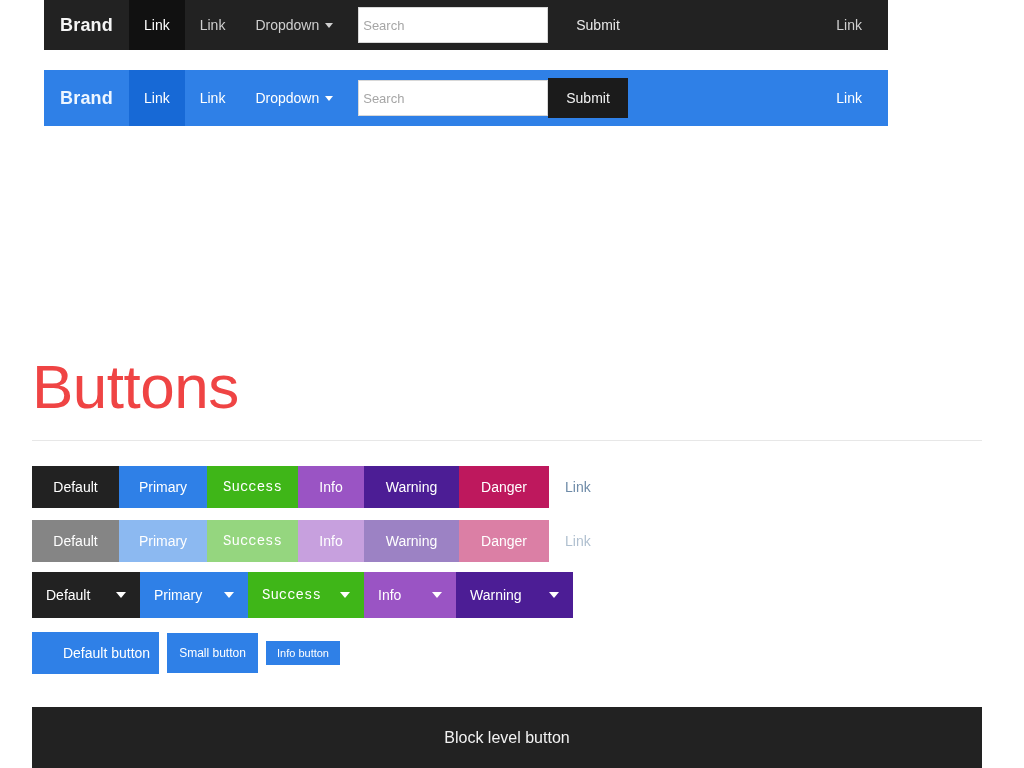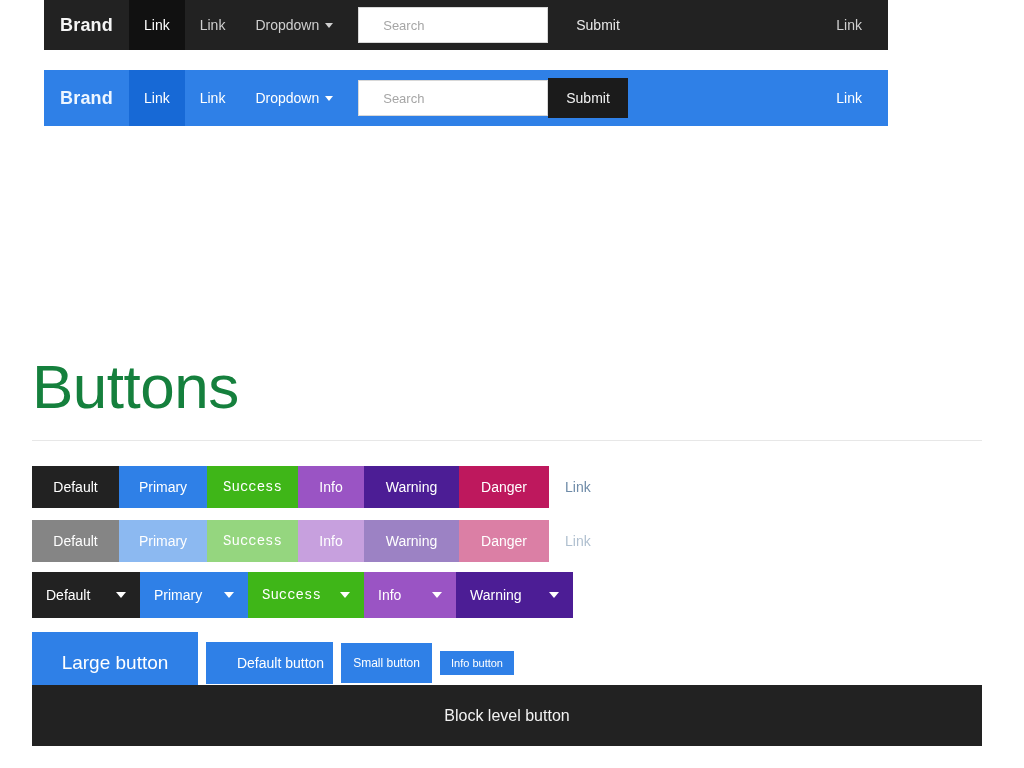--- a/index.html
+++ b/index.html
@@ -68,21 +68,21 @@
 
   .nav-form {
     display: flex;
     align-items: center;
     margin-left: 10px;
   }
   .nav-search {
     width: 190px;
     height: 36px;
     box-sizing: border-box;
-    padding: 0 24px;
+    padding: 0 4px;
     border: 1px solid #d8d8d8;
     background: #ffffff;
     font-size: 13px;
     font-family: "Liberation Sans", sans-serif;
     color: #a16207;
     outline: none;
   }
   .nav-search::placeholder { color: #a6a6a6; }
   .navbar-dark .nav-submit {
     height: 36px;
@@ -118,21 +118,21 @@
   }
   .nav-right .nav-link { padding: 0 8px; }
 
   
   .heading {
     position: absolute;
     left: 32px;
     top: 356px;
     font-size: 62px;
     font-weight: 300;
-    color: #15803d;
+    color: #ef4444;
     letter-spacing: -0.5px;
     line-height: 1;
   }
   .divider {
     position: absolute;
     left: 32px;
     top: 440px;
     width: 950px;
     height: 1px;
     background: #e7e7e7;
@@ -227,21 +227,21 @@
     height: 24px;
     font-size: 11px;
     background: #2f80e7;
   }
   .row4 { gap: 8px; }
 
   
   .btn-block {
     position: absolute;
     left: 32px;
-    top: 685px;
+    top: 707px;
     width: 950px;
     height: 61px;
     background: #222222;
     color: #f2f2f2;
     border: none;
     font-size: 16px;
     font-family: "Liberation Sans", sans-serif;
     display: flex;
     align-items: center;
     justify-content: center;
@@ -327,21 +327,20 @@
       <span>Info</span>
       <span class="caret"></span>
     </button>
     <button class="btn btn-dd btn-warning dd-w5">
       <span>Warning</span>
       <span class="caret"></span>
     </button>
   </div>
 
   <div class="btn-row row4">
-    <button class="btn btn-lg">Large button</button>
     <button class="btn btn-md">Default button</button>
     <button class="btn btn-sm">Small button</button>
     <button class="btn btn-xs">Info button</button>
   </div>
 
   <button class="btn-block">Block level button</button>
 
 </div>
 
 </body></html>

